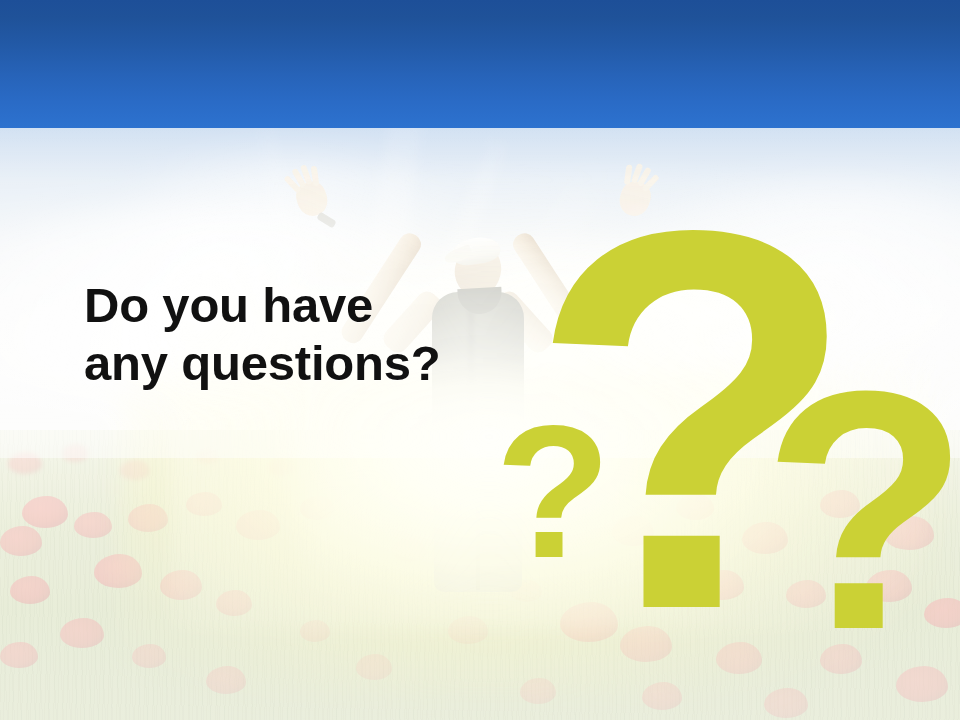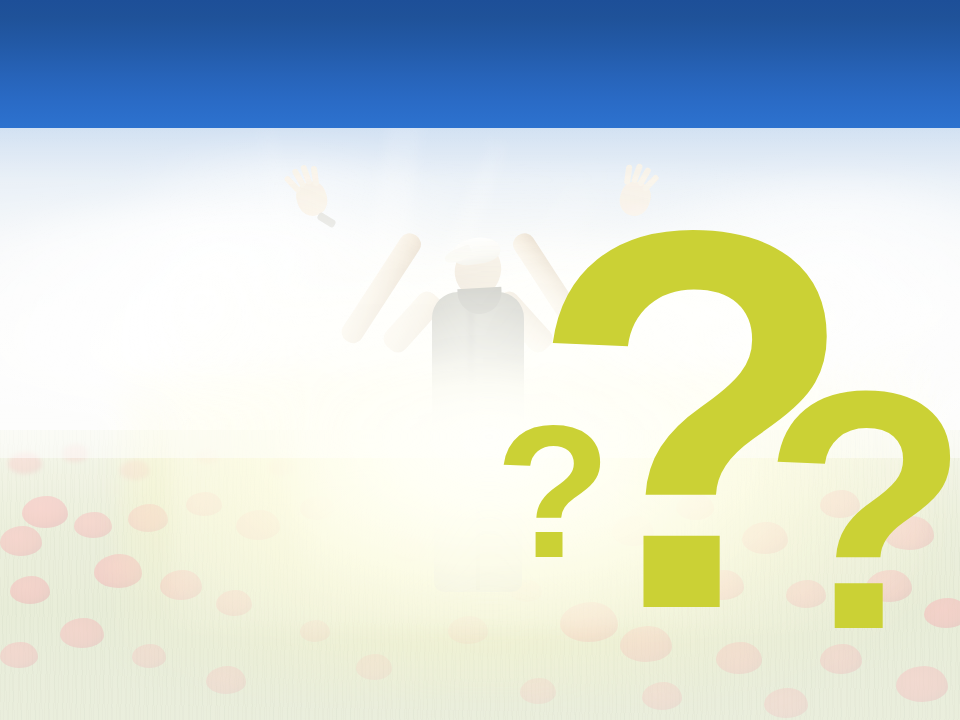--- a/index.html
+++ b/index.html
@@ -495,16 +495,18 @@
     <div class="field-glow2"></div>
     <div class="wash-top"></div>
     <div class="wash-center"></div>
     <div class="wash-all"></div>
   </div>
 
   <div class="qm qm-small">?</div>
   <div class="qm qm-mid">?</div>
   <div class="qm qm-big">?</div>
 
+  <div class="headline">Do you have
+any questions?</div>
 
   <div class="banner"></div>
 
 </div>
 
 </body></html>

